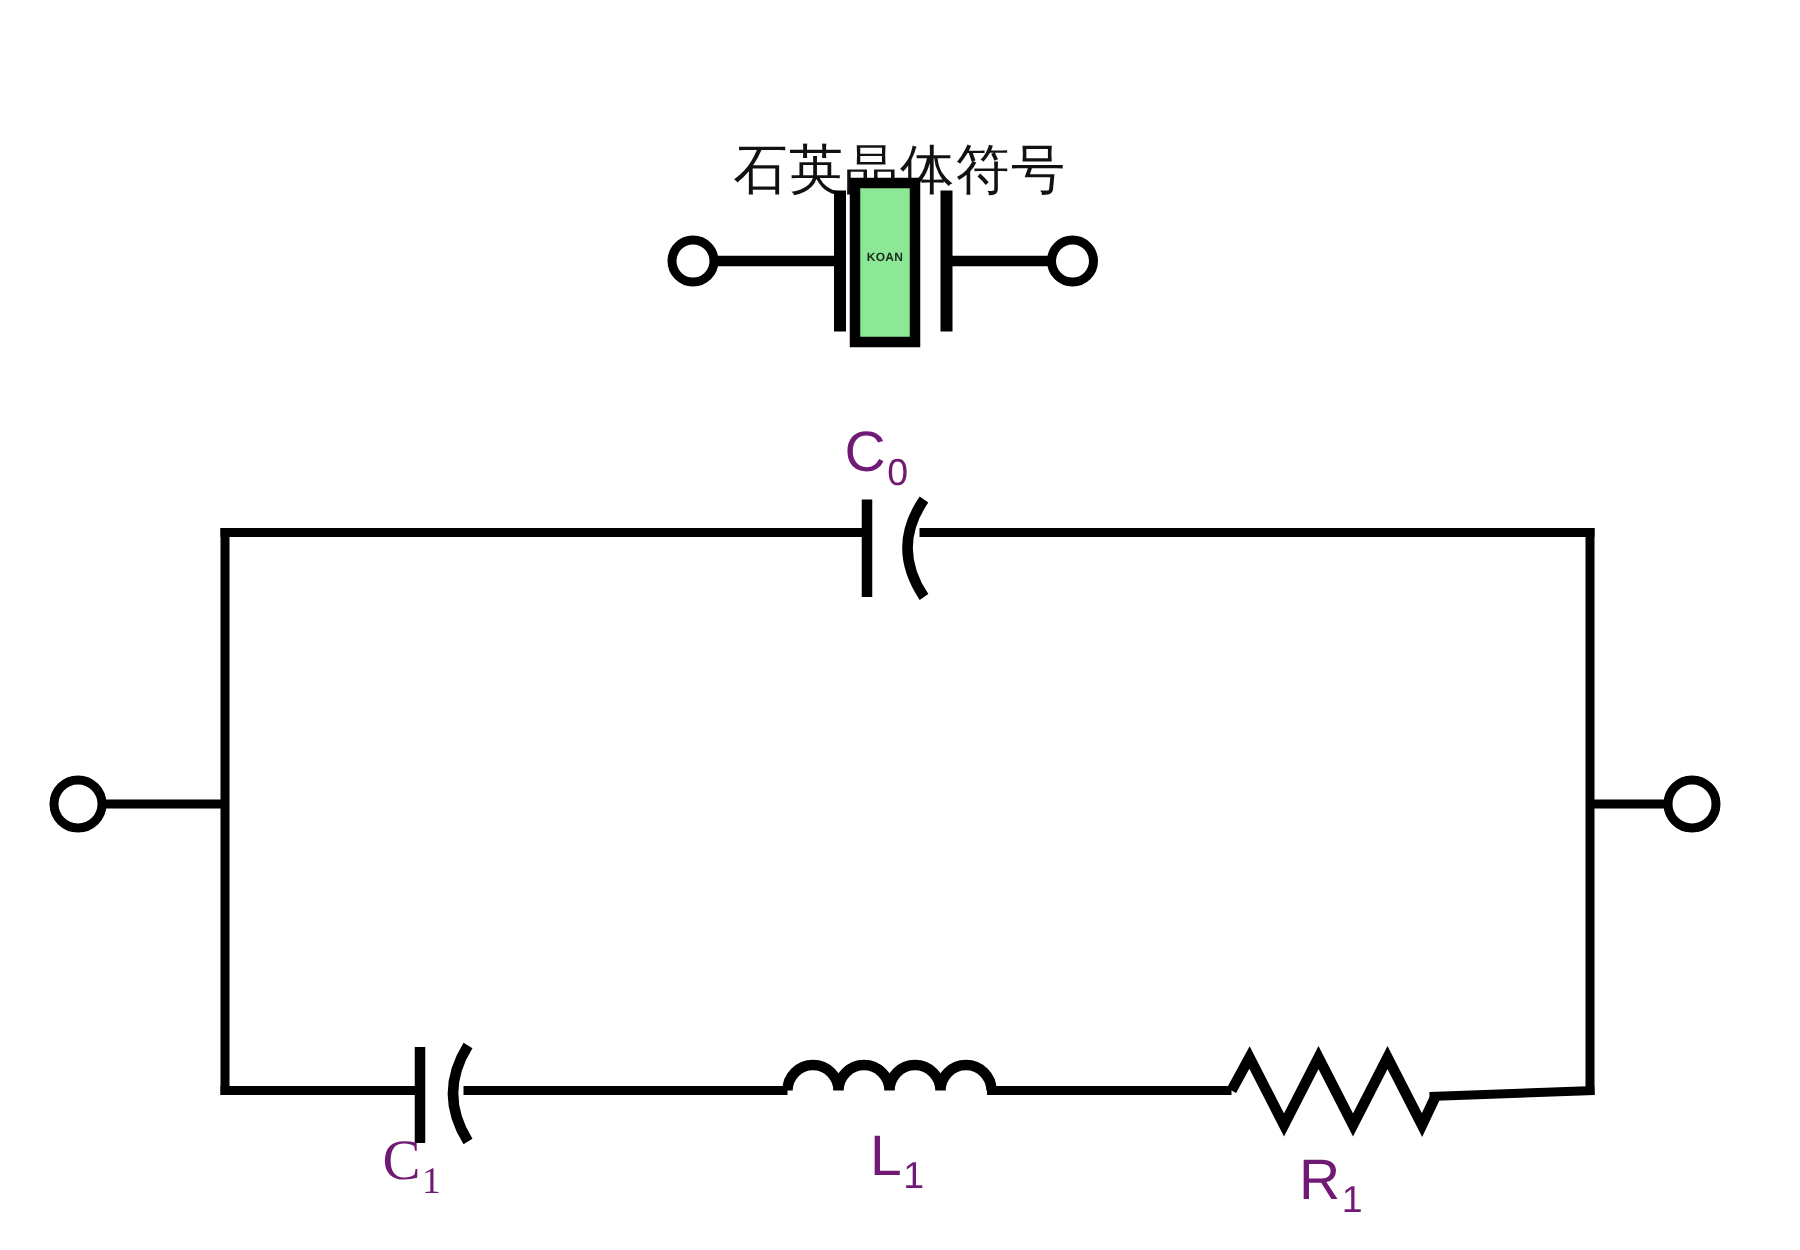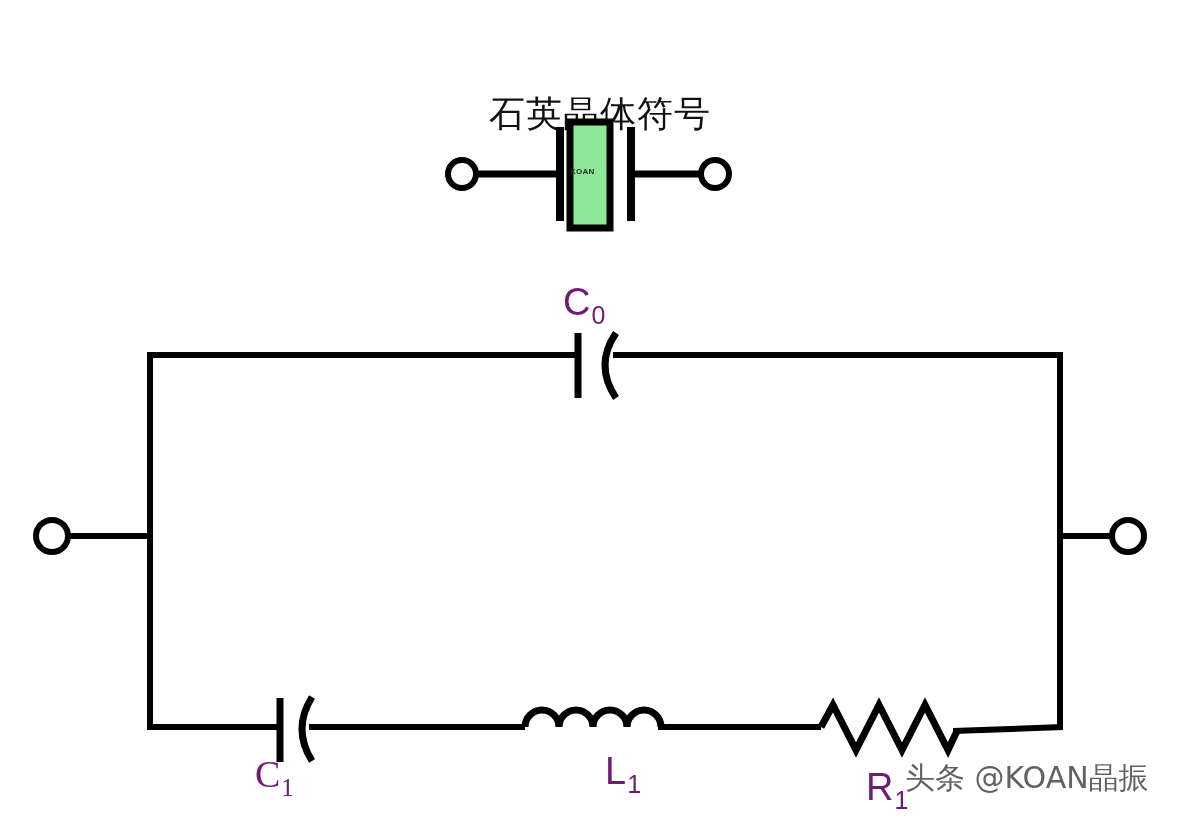--- a/index.html
+++ b/index.html
@@ -52,28 +52,28 @@
   }
   .comp-label .sub {
     font-size: 25px;
     vertical-align: baseline;
     position: relative;
     top: 9px;
     left: 1px;
   }
   #label-c0 { left: 563px; top: 283px; }
   #label-c1 { left: 255px; top: 755px; font-family: Liberation Serif, serif; }
-  #label-l1 { left: 605px; top: 752px; }
+  #label-l1 { left: 580px; top: 752px; }
   #label-r1 { left: 866px; top: 768px; }
   .koan-chip-text {
     position: absolute;
     left: 570px;
     top: 167px;
     width: 40px;
-    text-align: left;
+    text-align: center;
     font-family: "Liberation Sans", sans-serif;
     font-size: 8px;
     line-height: 9px;
     font-weight: bold;
     color: #1b2b1b;
     letter-spacing: 0.2px;
   }
   .watermark {
     position: absolute;
     left: 905px;
@@ -157,15 +157,14 @@
   </div>
 
   <div class="comp-label" id="label-l1">
     <span>L</span><span class="sub">1</span>
   </div>
 
   <div class="comp-label" id="label-r1">
     <span>R</span><span class="sub">1</span>
   </div>
 
-  <div class="watermark">头条 @KOAN晶振</div>
 
 </div>
 
 </body></html>

